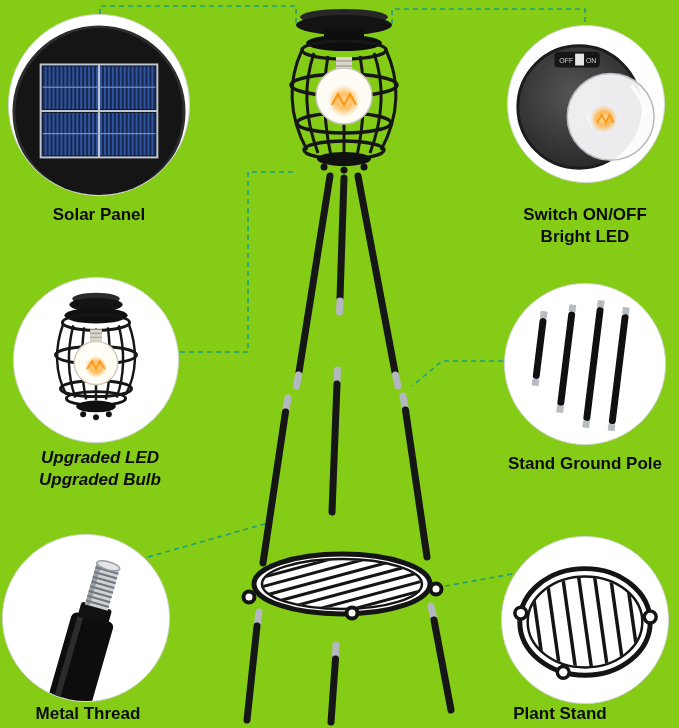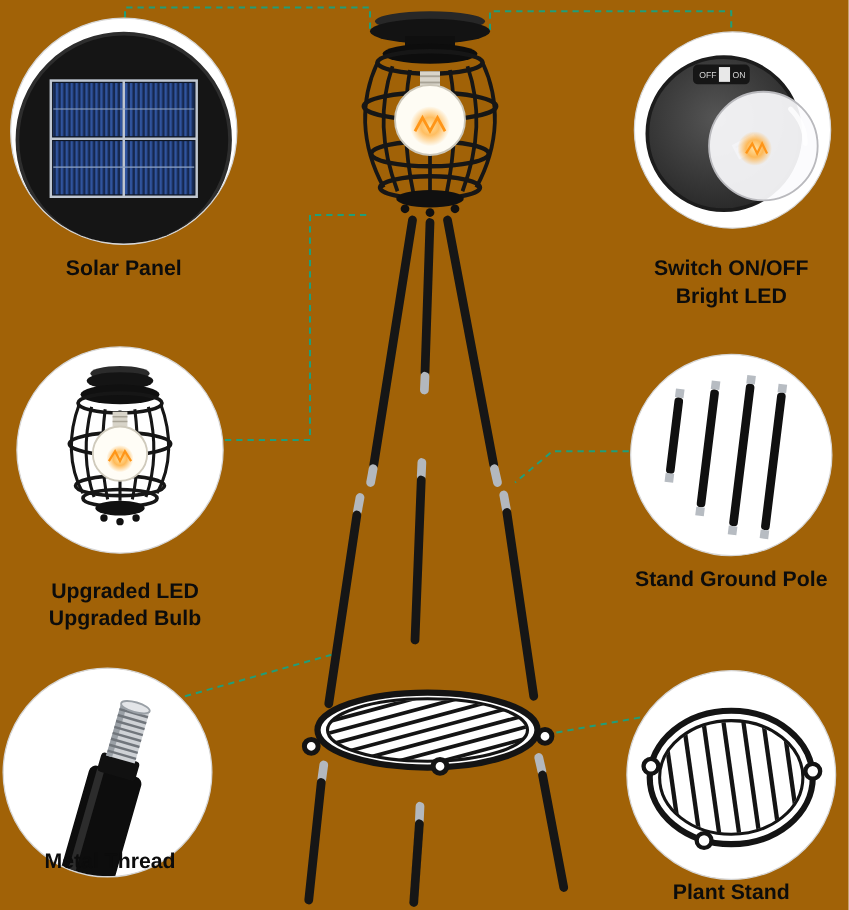--- a/index.html
+++ b/index.html
@@ -1,17 +1,17 @@
 <!DOCTYPE html>
 <html style="--accent: #1f9e7a; --product-black: #141414; --solar-blue: #2e55a0; --glow-amber: #ffab3d; --silver: #b3b8be;"><head>
 <meta charset="utf-8">
 <style>
   * { margin:0; padding:0; box-sizing:border-box; }
   html,body { background:#ffffff; font-family:"Liberation Sans", sans-serif; }
-  .canvas { position:relative; width:679px; height:728px; background:#a16207; overflow:hidden; }
+  .canvas { position:relative; width:679px; height:728px; background:#84cc16; overflow:hidden; }
   .scene  { position:absolute; left:0; top:0; width:679px; height:728px; }
   .inset  { position:absolute; border-radius:50%; background:#fff;
             border:1px solid #d6d6d6; overflow:hidden; }
   .inset svg { display:block; width:100%; height:100%; }
   .label  { position:absolute; text-align:center; font-weight:bold;
             font-size:17px; line-height:22px; color:#0c0c0c; }
   .dash   { fill:none; stroke:var(--accent,#1f9e7a); stroke-width:1.6; stroke-dasharray:5 4; }
   .wire   { fill:none; stroke:#161616; }
   .silver { stroke:#b3b8be; }
 </style>
@@ -217,21 +217,21 @@
       <circle cx="83" cy="86" r="22" fill="#fffdf6" stroke="#cfcabc" stroke-width="1.5"></circle>
       <circle cx="83" cy="90" r="11" fill="url(#glow2)"></circle>
       <path d="M74,92 L79,84 L83,92 L87,84 L92,92" fill="none" stroke="#ff9517" stroke-width="1.8"></path>
       <ellipse cx="83" cy="122" rx="30" ry="7" class="wire" stroke-width="3"></ellipse>
       <ellipse cx="83" cy="130" rx="20" ry="6" fill="#101010"></ellipse>
       <circle cx="70" cy="138" r="3" fill="#101010"></circle>
         <circle cx="83" cy="141" r="3" fill="#101010"></circle>
         <circle cx="96" cy="138" r="3" fill="#101010"></circle>
     </svg>
   </div>
-  <div class="label" style="left:8px; top:462px; width:184px;">
+  <div class="label" style="left:8px; top:447px; width:184px;font-style:italic;">
     <span style="display:block">Upgraded LED</span>
     <span style="display:block">Upgraded Bulb</span>
   </div>
 
   <div class="inset" style="left:504px; top:283px; width:162px; height:162px;">
     <svg viewBox="0 0 162 162">
       <g transform="rotate(7 81 81)">
         <g>
             <rect x="30" y="33" width="7" height="7" fill="#b7bcc2"></rect>
             <rect x="30" y="40" width="7" height="62" rx="3" fill="#101010"></rect>
@@ -274,21 +274,21 @@
             <line x1="72" y1="48" x2="96" y2="48"></line>
           <line x1="72" y1="53" x2="96" y2="53"></line>
             <line x1="72" y1="58" x2="96" y2="58"></line>
           <line x1="72" y1="63" x2="96" y2="63"></line>
             <line x1="72" y1="68" x2="96" y2="68"></line>
         </g>
         <ellipse cx="84" cy="28" rx="12" ry="4" fill="#e3e5e8" stroke="#9aa0a6" stroke-width="1.5"></ellipse>
       </g>
     </svg>
   </div>
-  <div class="label" style="left:0px; top:678px; width:176px;">
+  <div class="label" style="left:0px; top:703px; width:176px;">
     <span>Metal Thread</span>
   </div>
 
   <div class="inset" style="left:501px; top:536px; width:168px; height:168px;">
     <svg viewBox="0 0 168 168">
       <defs>
           <clipPath id="standClip2">
             <ellipse cx="84" cy="86" rx="57" ry="45"></ellipse>
           </clipPath>
         </defs>
@@ -303,17 +303,17 @@
           <line x1="100" y1="28" x2="100" y2="146"></line>
           <line x1="116" y1="28" x2="116" y2="146"></line>
           <line x1="132" y1="28" x2="132" y2="146"></line>
         </g>
       </g>
       <circle cx="19" cy="77" r="6" fill="#fff" stroke="#141414" stroke-width="3.5"></circle>
       <circle cx="150" cy="81" r="6" fill="#fff" stroke="#141414" stroke-width="3.5"></circle>
       <circle cx="62" cy="137" r="6" fill="#fff" stroke="#141414" stroke-width="3.5"></circle>
     </svg>
   </div>
-  <div class="label" style="left:493px; top:703px; width:184px;">
+  <div class="label" style="left:468px; top:703px; width:184px;">
     <span>Plant Stand</span>
   </div>
 
 </div>
 
 </body></html>

